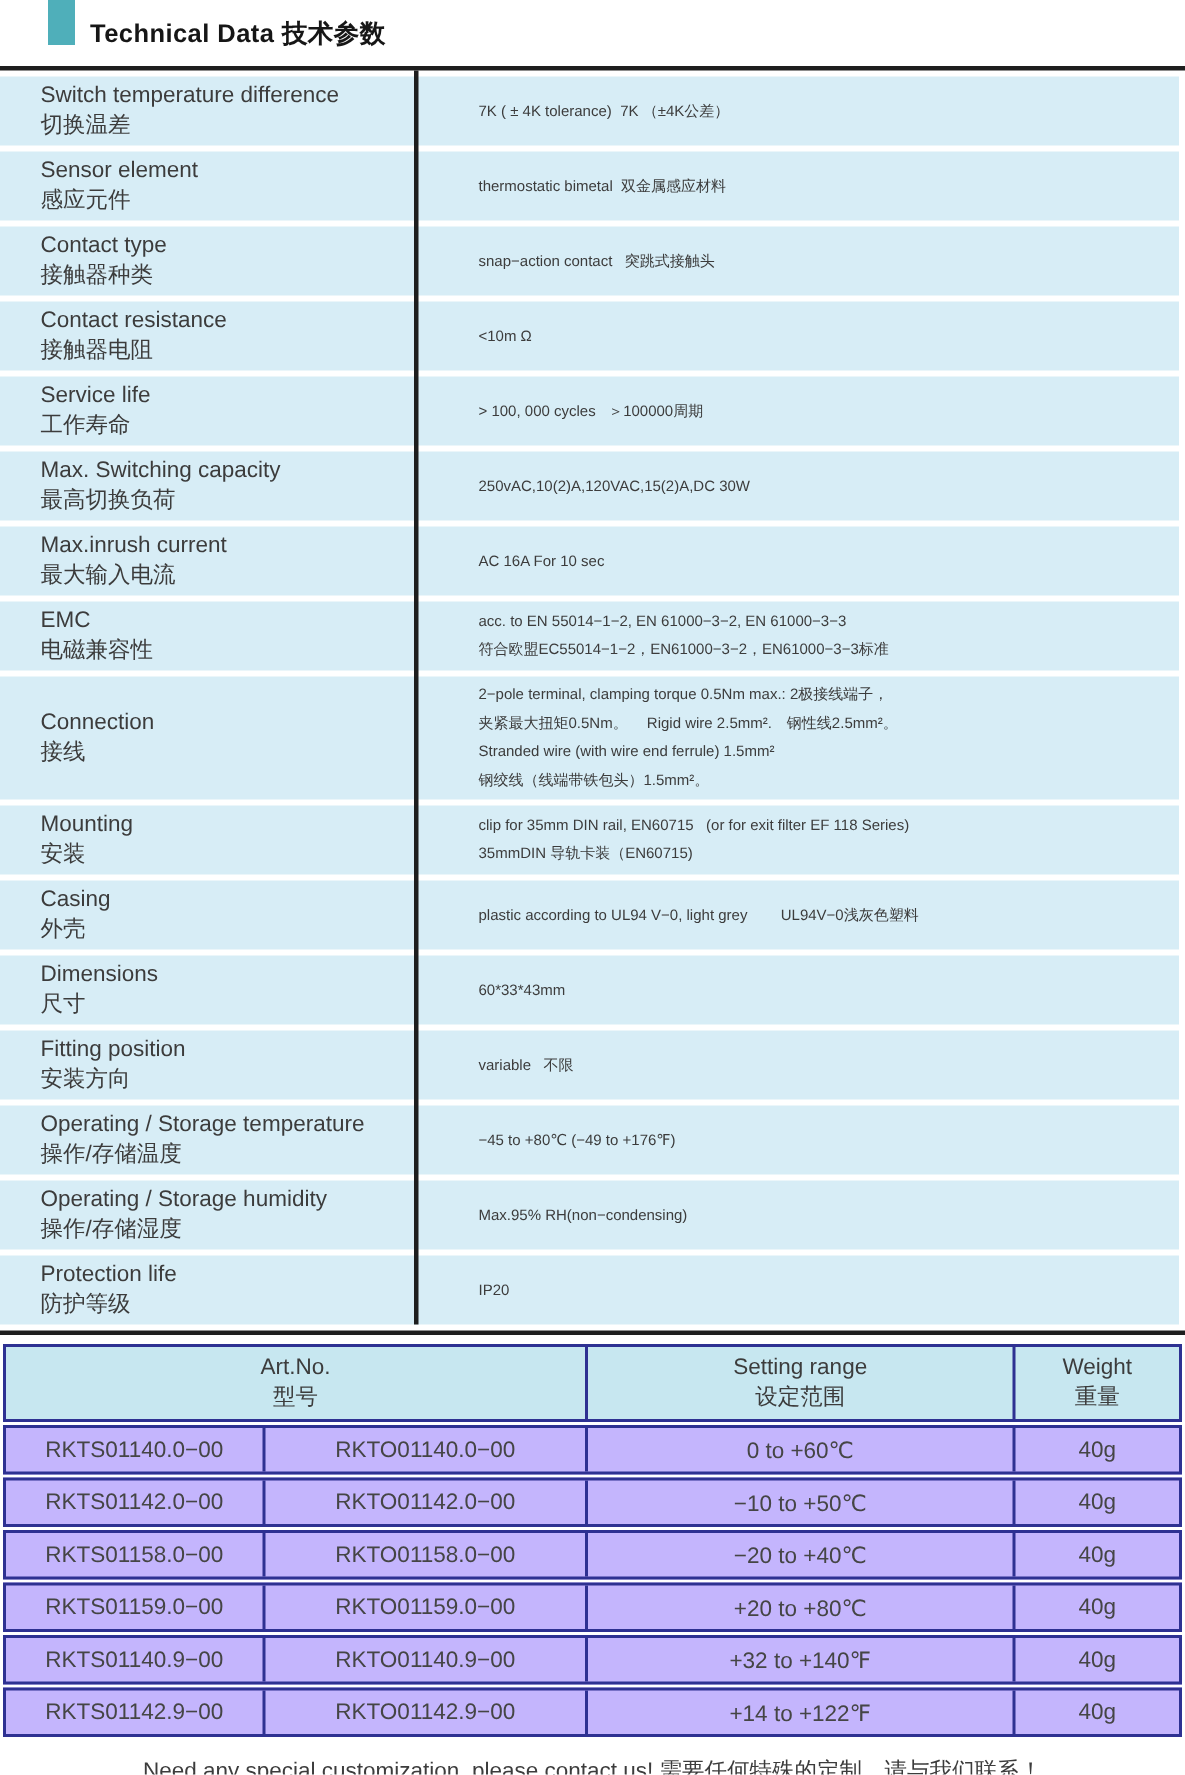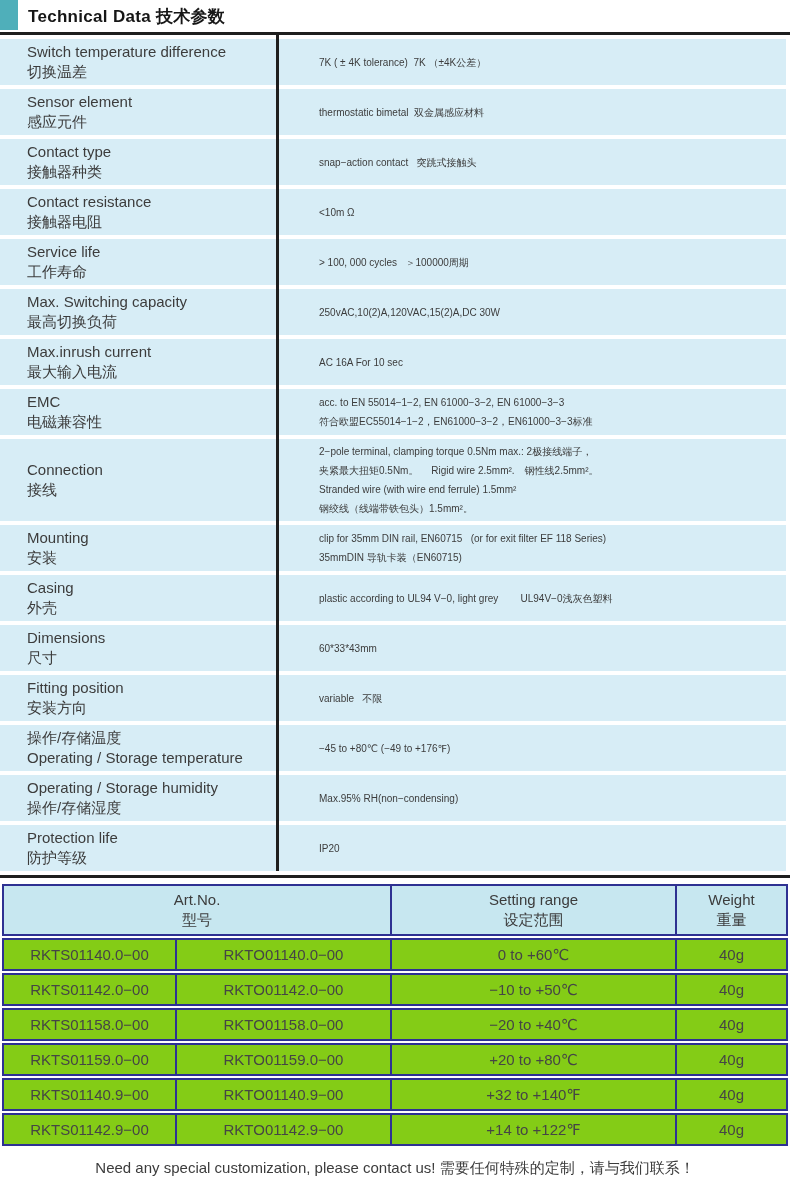--- a/index.html
+++ b/index.html
@@ -4,21 +4,21 @@
 <style>
   * { margin:0; padding:0; box-sizing:border-box; }
   html,body { background:#ffffff; }
   body {
     width:790px; height:1183px; margin:0 auto; position:relative;
     font-family:"Liberation Sans","DejaVu Sans",sans-serif;
     color:#3c3c3c; overflow:hidden;
   }
 
   
-  .page-header { position:relative; height:32px; display:flex; align-items:center; }
+  .page-header { position:relative; height:44px; display:flex; align-items:center;margin-left:32px; }
   .accent-bar { position:absolute; left:0; top:0; width:18px; height:30px; background:#4FAFBA; }
   .page-title { margin-left:28px; font-size:17px; font-weight:bold; color:#161616; letter-spacing:.3px; }
   .title-rule { height:3px; background:#1e1e1e; width:100%; }
 
   
   .spec-table { position:relative; padding-top:4px; }
   .spec-col-divider { position:absolute; left:276px; top:0; bottom:0; width:3px; background:#1e1e1e; }
   .spec-row { display:flex; background:#D7EDF6; min-height:45px; margin:0 4px 4px 0; }
   .spec-label {
     width:305px; padding:3px 10px 3px 27px;
@@ -41,21 +41,21 @@
     display:grid; grid-template-columns:386px 285px 1fr;
     background:#C7E7F0; border:2px solid #2E3192; height:52px; margin-bottom:2px;text-align:right;
   }
   .ot-header .ot-hcell {
     display:flex; flex-direction:column; align-items:center; justify-content:center;
     line-height:20px;
   }
   .ot-header .ot-hcell + .ot-hcell { border-left:2px solid #2E3192; }
   .ot-row {
     display:grid; grid-template-columns:171px 215px 285px 1fr;
-    border:2px solid #2E3192; height:33px; margin-bottom:2px; background:#84cc16;
+    border:2px solid #2E3192; height:33px; margin-bottom:2px; background:#c4b5fd;
   }
   .ot-cell {
     display:flex; align-items:center; justify-content:center; height:100%;
     color:#454545;
   }
   .ot-cell + .ot-cell { border-left:2px solid #2E3192;text-align:right; }
 
   
   .footer-note { margin-top:13px; text-align:center; font-size:15px; color:#3c3c3c; }
 </style>
@@ -201,22 +201,22 @@
       <div>Fitting position</div>
       <div>安装方向</div>
     </div>
     <div class="spec-value">
           <div class="value-line">variable   不限</div>
         </div>
   </div>
 
   <div class="spec-row">
     <div class="spec-label">
+      <div>Operating / Storage temperature</div>
       <div>操作/存储温度</div>
-      <div>Operating / Storage temperature</div>
     </div>
     <div class="spec-value">
           <div class="value-line">−45 to +80℃ (−49 to +176℉)</div>
         </div>
   </div>
 
   <div class="spec-row">
     <div class="spec-label">
       <div>Operating / Storage humidity</div>
       <div>操作/存储湿度</div>

